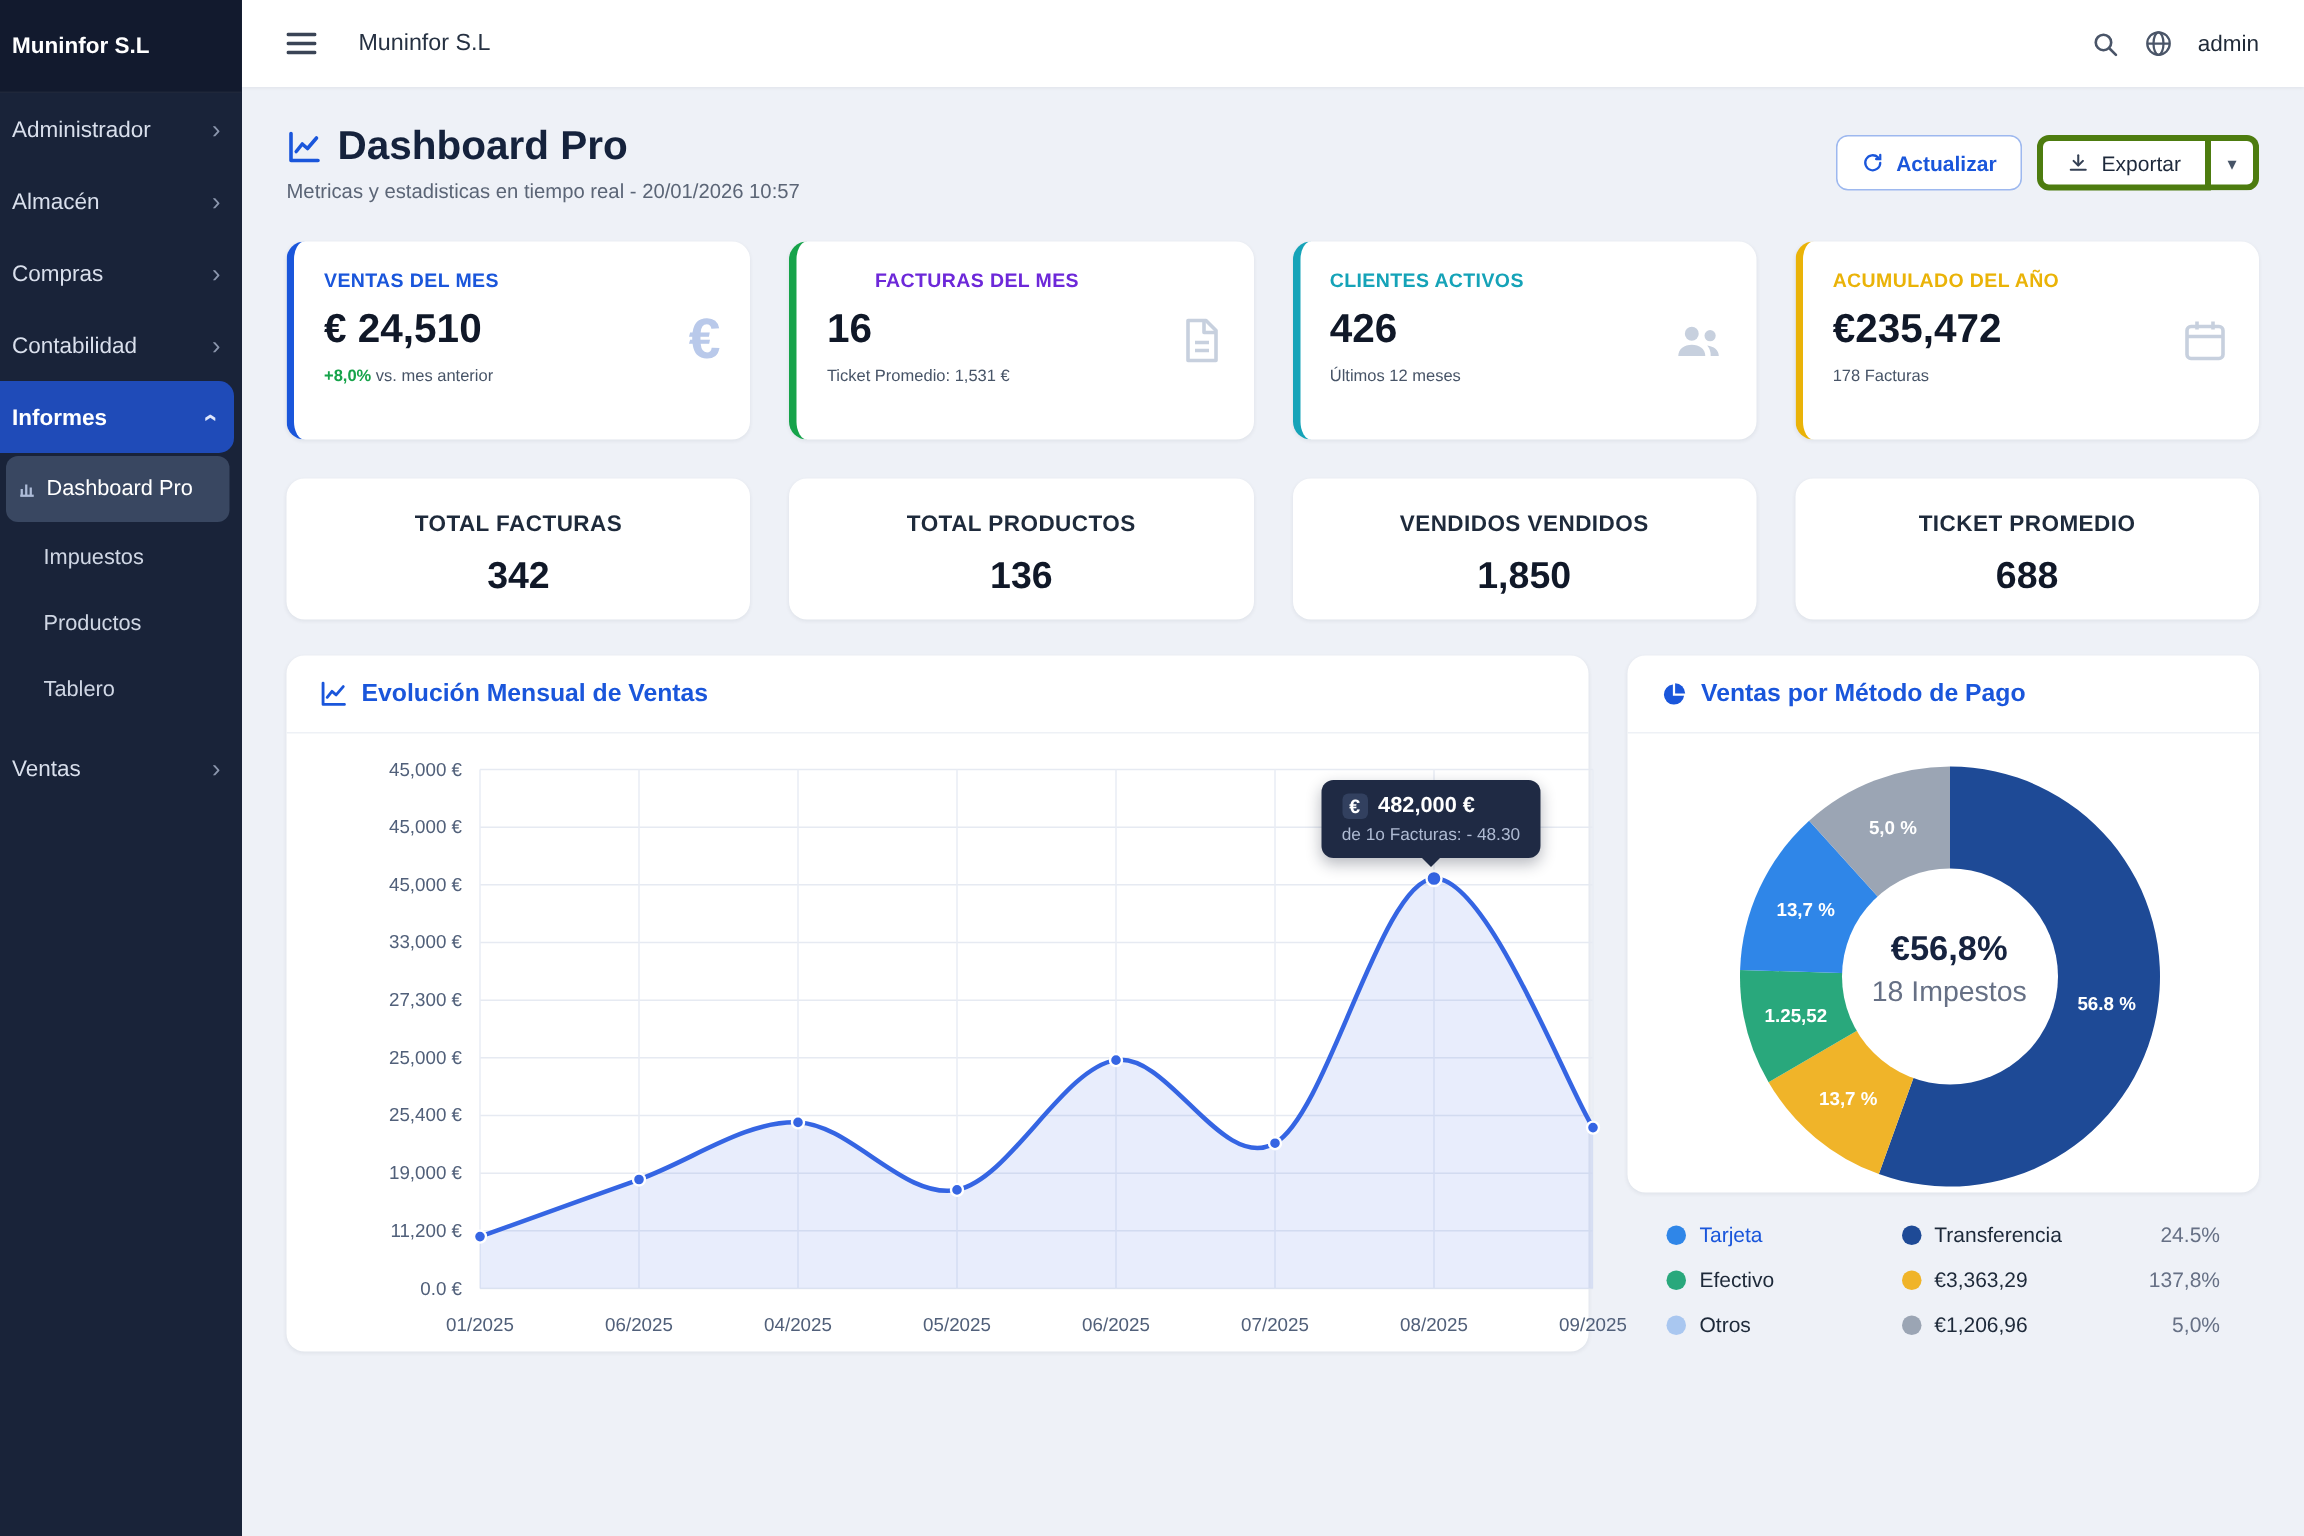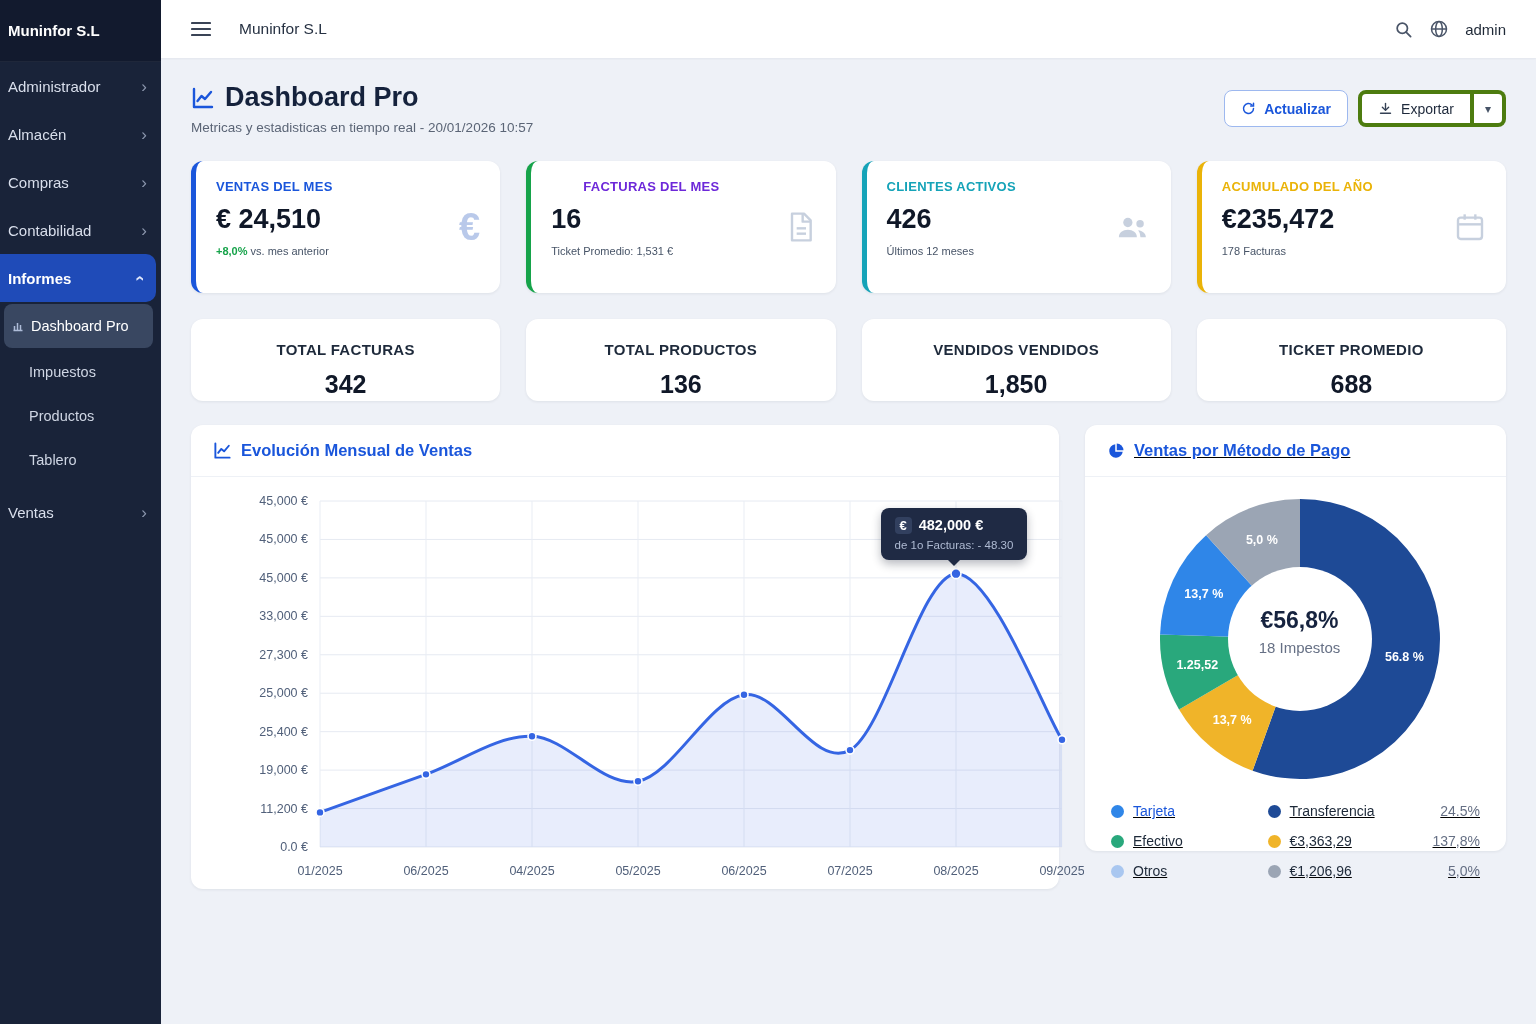--- a/index.html
+++ b/index.html
@@ -42,41 +42,41 @@
   .kpi-row { display:grid; grid-template-columns:repeat(4,1fr); gap:26px; margin-top:26px; }
   .kpi { position:relative; background:#fff; border-radius:12px; padding:18px 20px; border-left:5px solid #1a56db; box-shadow:0 1px 3px rgba(16,24,40,.07); height:132px; }
   .kpi-title { font-size:13px; font-weight:bold; letter-spacing:.02em; }
   .kpi-value { margin-top:10px; font-size:27px; font-weight:bold; color:#101828; }
   .kpi-sub { margin-top:10px; font-size:11px; color:#475467; }
   .kpi-delta { font-weight:bold; }
   .kpi-icon { position:absolute; right:20px; top:50%; transform:translateY(-50%); color:#c7d0de; }
   .kpi-icon.euro { font-size:38px; color:#b9c9ea; font-weight:bold; }
 
   .stat-row { display:grid; grid-template-columns:repeat(4,1fr); gap:26px; margin-top:26px; }
-  .stat { background:#fff; border-radius:12px; padding:22px 27px; text-align:center; box-shadow:0 1px 3px rgba(16,24,40,.07); height:82px; }
+  .stat { background:#fff; border-radius:12px; padding:22px 27px; text-align:center; box-shadow:0 1px 3px rgba(16,24,40,.07); height:94px; }
   .stat-title { font-size:15px; font-weight:bold; color:#1e2a3b; letter-spacing:.02em; }
   .stat-value { margin-top:12px; font-size:25px; font-weight:600; color:#101828; }
 
   
   .charts-row { display:grid; grid-template-columns:868px 421px; gap:26px; margin-top:24px; align-items:start; }
   .card { background:#fff; border-radius:12px; box-shadow:0 1px 3px rgba(16,24,40,.07); }
   .card-head { display:flex; align-items:center; gap:9px; padding:16px 22px; border-bottom:1px solid #eef1f6; }
   .card-head h2 { font-size:16.5px; font-weight:bold; color:#1a56db; }
   .chart-wrap { position:relative; padding:6px 2px 4px 2px;margin-left:31px; }
   .tooltip { position:absolute; background:#1f2a44; border-radius:8px; padding:9px 14px; color:#fff; white-space:nowrap; box-shadow:0 4px 10px rgba(15,23,42,.3); }
   .tt-row1 { display:flex; align-items:center; gap:7px; font-size:14.5px; font-weight:bold; }
   .tt-euro { font-size:13px; background:#32405f; border-radius:4px; padding:1px 5px; }
   .tt-row2 { margin-top:5px; font-size:11.5px; color:#aebad2; font-weight:normal; }
   .tt-arrow { position:absolute; left:50%; bottom:-6px; margin-left:-6px; width:0; height:0; border-left:6px solid transparent; border-right:6px solid transparent; border-top:6px solid #1f2a44; }
 
-  .donut-card { height:426px;text-decoration:underline; }
+  .donut-card { height:358px; }
   .donut-wrap { position:relative; width:384px; margin:14px auto 0; }
   .donut-center { position:absolute; left:96px; top:116px; width:200px; text-align:center; pointer-events:none; }
   .dc-value { font-size:23px; font-weight:bold; color:#16233f; }
-  .dc-sub { margin-top:5px; font-size:15px; color:#667085; }
+  .dc-sub { margin-top:5px; font-size:19px; color:#667085; }
   .legend { display:grid; grid-template-columns:1fr 1.45fr; gap:14px 10px; padding:12px 26px 22px; }
   .lg-item { display:flex; align-items:center; gap:9px; font-size:14px; color:#1d2939; }
   .lg-item .dot { width:13px; height:13px; border-radius:50%; background:#999; flex:none; }
   .lg-pct { margin-left:auto; color:#667085; }
 
   svg { display:block; }
 </style>
 </head>
 <body>
 

